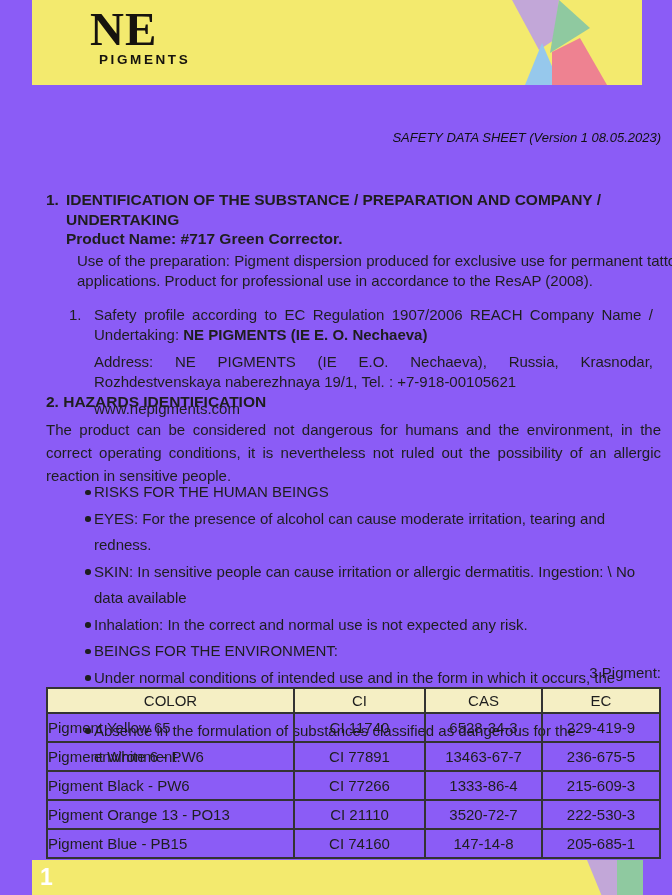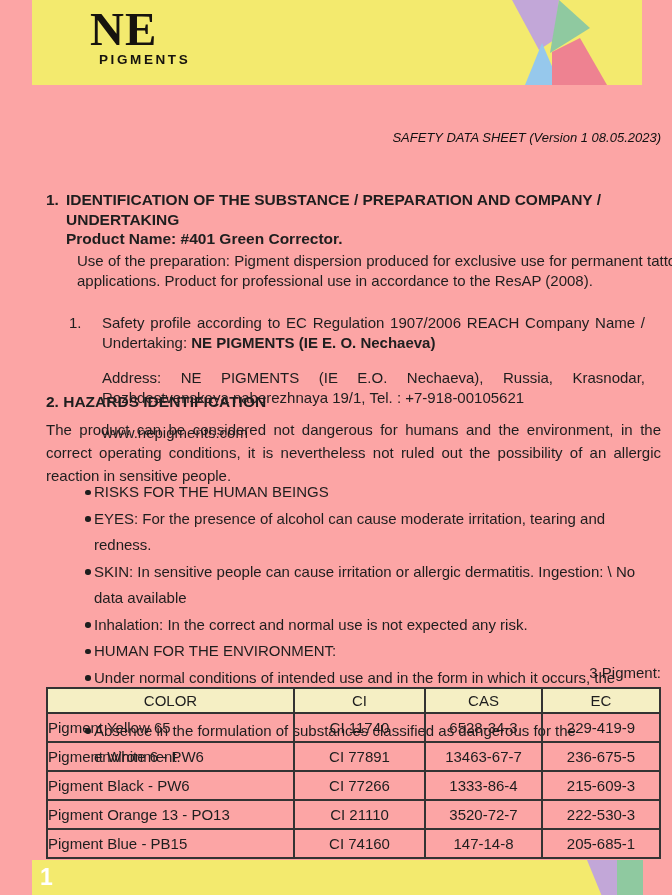--- a/index.html
+++ b/index.html
@@ -1,18 +1,18 @@
 <!DOCTYPE html>
 <html><head>
 <meta charset="utf-8">
 <style>
   html,body { margin:0; padding:0; background:#ffffff; }
   .page {
     position:relative; width:672px; height:895px; margin:0 auto;
-    background:#fca5a5; overflow:hidden;
+    background:#8b5cf6; overflow:hidden;
     font-family:"Liberation Sans", sans-serif; color:#1e1e1e;
   }
 
   
   .header-band { position:absolute; left:32px; top:0; width:610px; height:85px; background:#f3ea6e; }
   .logo { position:absolute; left:58px; top:6px; color:#16130e; }
   .logo-ne {
     font-family:"Liberation Serif", serif; font-weight:700; font-size:47px; line-height:46px; letter-spacing:1px;
   }
   .logo-sub { font-weight:700; font-size:13.5px; letter-spacing:2.6px; margin-top:0px;margin-left:9px; }
@@ -33,21 +33,21 @@
   .s1-head { top:190px; font-weight:700; font-size:15.5px; line-height:19.5px; }
   .s1-line { position:relative; padding-left:20px; }
   .s1-num { position:absolute; left:0; top:0; }
   .s1-product { padding-left:20px; }
 
   .use-para { top:251px; font-size:15px; line-height:20px; text-align:justify;margin-left:31px; }
 
   .olist { top:297px; }
   .olist-item { position:relative; padding-left:40px; font-size:15px; line-height:19.6px; }
   .olist-num { position:absolute; left:23px; top:0; }
-  .olist-item p { margin:16px; text-align:justify; }
+  .olist-item p { margin:8px; text-align:justify; }
   .olist-item p.no-just { text-align:left; }
   .bold { font-weight:700; }
 
   .s2-head { top:393px; font-weight:700; font-size:15.5px; }
   .s2-intro { top:418px; font-size:15px; line-height:23px; text-align:justify; }
 
   .bullets { top:479px; }
   .bullet-item { position:relative; padding-left:48px; font-size:15px; line-height:26.5px; }
   .bullet-dot { position:absolute; left:39px; top:10.5px; width:5.5px; height:5.5px; border-radius:50%; background:#1e1e1e; }
 
@@ -87,21 +87,21 @@
 
   <div class="content">
 
     <div class="sds-title">SAFETY DATA SHEET (Version 1 08.05.2023)</div>
 
     <div class="s1-head">
       <div class="s1-line">
         <span class="s1-num">1.</span>
         <span>IDENTIFICATION OF THE SUBSTANCE / PREPARATION AND COMPANY / UNDERTAKING</span>
       </div>
-      <div class="s1-product">Product Name: #401 Green Corrector.</div>
+      <div class="s1-product">Product Name: #717 Green Corrector.</div>
     </div>
 
     <div class="use-para">Use of the preparation: Pigment dispersion produced for exclusive use for permanent tattoos applications. Product for professional use in accordance to the ResAP (2008).</div>
 
     <div class="olist">
       <div class="olist-item">
         <span class="olist-num">1.</span>
         <p><span>Safety profile according to EC Regulation 1907/2006 REACH Company Name / Undertaking: </span><span class="bold">NE PIGMENTS (IE E. O. Nechaeva)</span></p>
         <p>Address: NE PIGMENTS (IE E.O. Nechaeva), Russia, Krasnodar, Rozhdestvenskaya naberezhnaya 19/1, Tel. : +7-918-00105621</p>
         <p class="no-just">www.nepigments.com</p>
@@ -110,21 +110,21 @@
 
     <div class="s2-head">2. HAZARDS IDENTIFICATION</div>
 
     <div class="s2-intro">The product can be considered not dangerous for humans and the environment, in the correct operating conditions, it is nevertheless not ruled out the possibility of an allergic reaction in sensitive people.</div>
 
     <div class="bullets">
       <div class="bullet-item"><span class="bullet-dot"></span><span>RISKS FOR THE HUMAN BEINGS</span></div>
       <div class="bullet-item"><span class="bullet-dot"></span><span>EYES: For the presence of alcohol can cause moderate irritation, tearing and redness.</span></div>
       <div class="bullet-item"><span class="bullet-dot"></span><span>SKIN: In sensitive people can cause irritation or allergic dermatitis. Ingestion: \ No data available</span></div>
       <div class="bullet-item"><span class="bullet-dot"></span><span>Inhalation: In the correct and normal use is not expected any risk.</span></div>
-      <div class="bullet-item"><span class="bullet-dot"></span><span>HUMAN FOR THE ENVIRONMENT:</span></div>
+      <div class="bullet-item"><span class="bullet-dot"></span><span>BEINGS FOR THE ENVIRONMENT:</span></div>
       <div class="bullet-item"><span class="bullet-dot"></span><span>Under normal conditions of intended use and in the form in which it occurs, the product has no dangerous properties for the environment.</span></div>
       <div class="bullet-item"><span class="bullet-dot"></span><span>Absence in the formulation of substances classified as dangerous for the environment.</span></div>
     </div>
 
     <div class="pigment-label">3 Pigment:</div>
 
     <div class="table-wrap">
       <table class="pig">
         <colgroup>
             <col style="width:247px">

